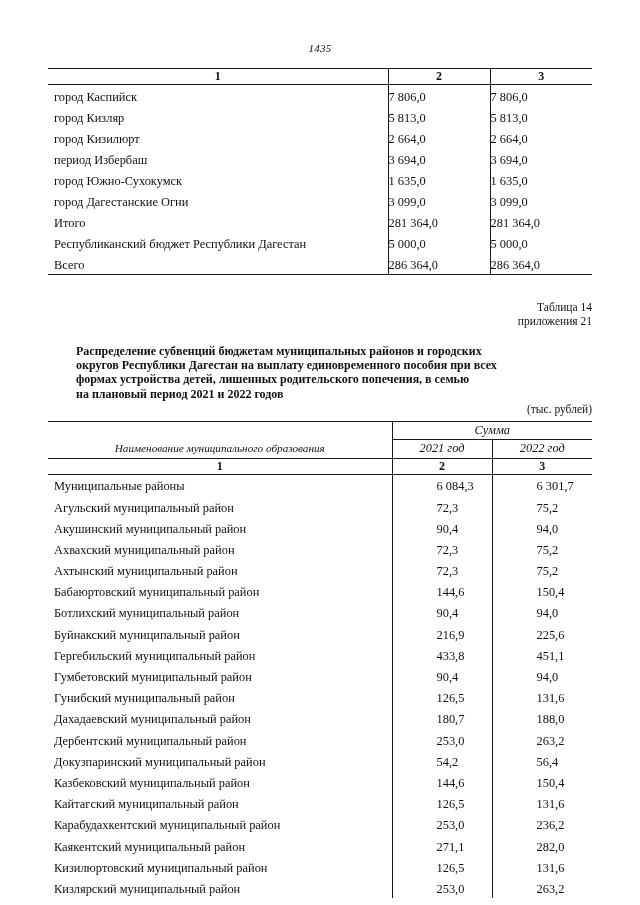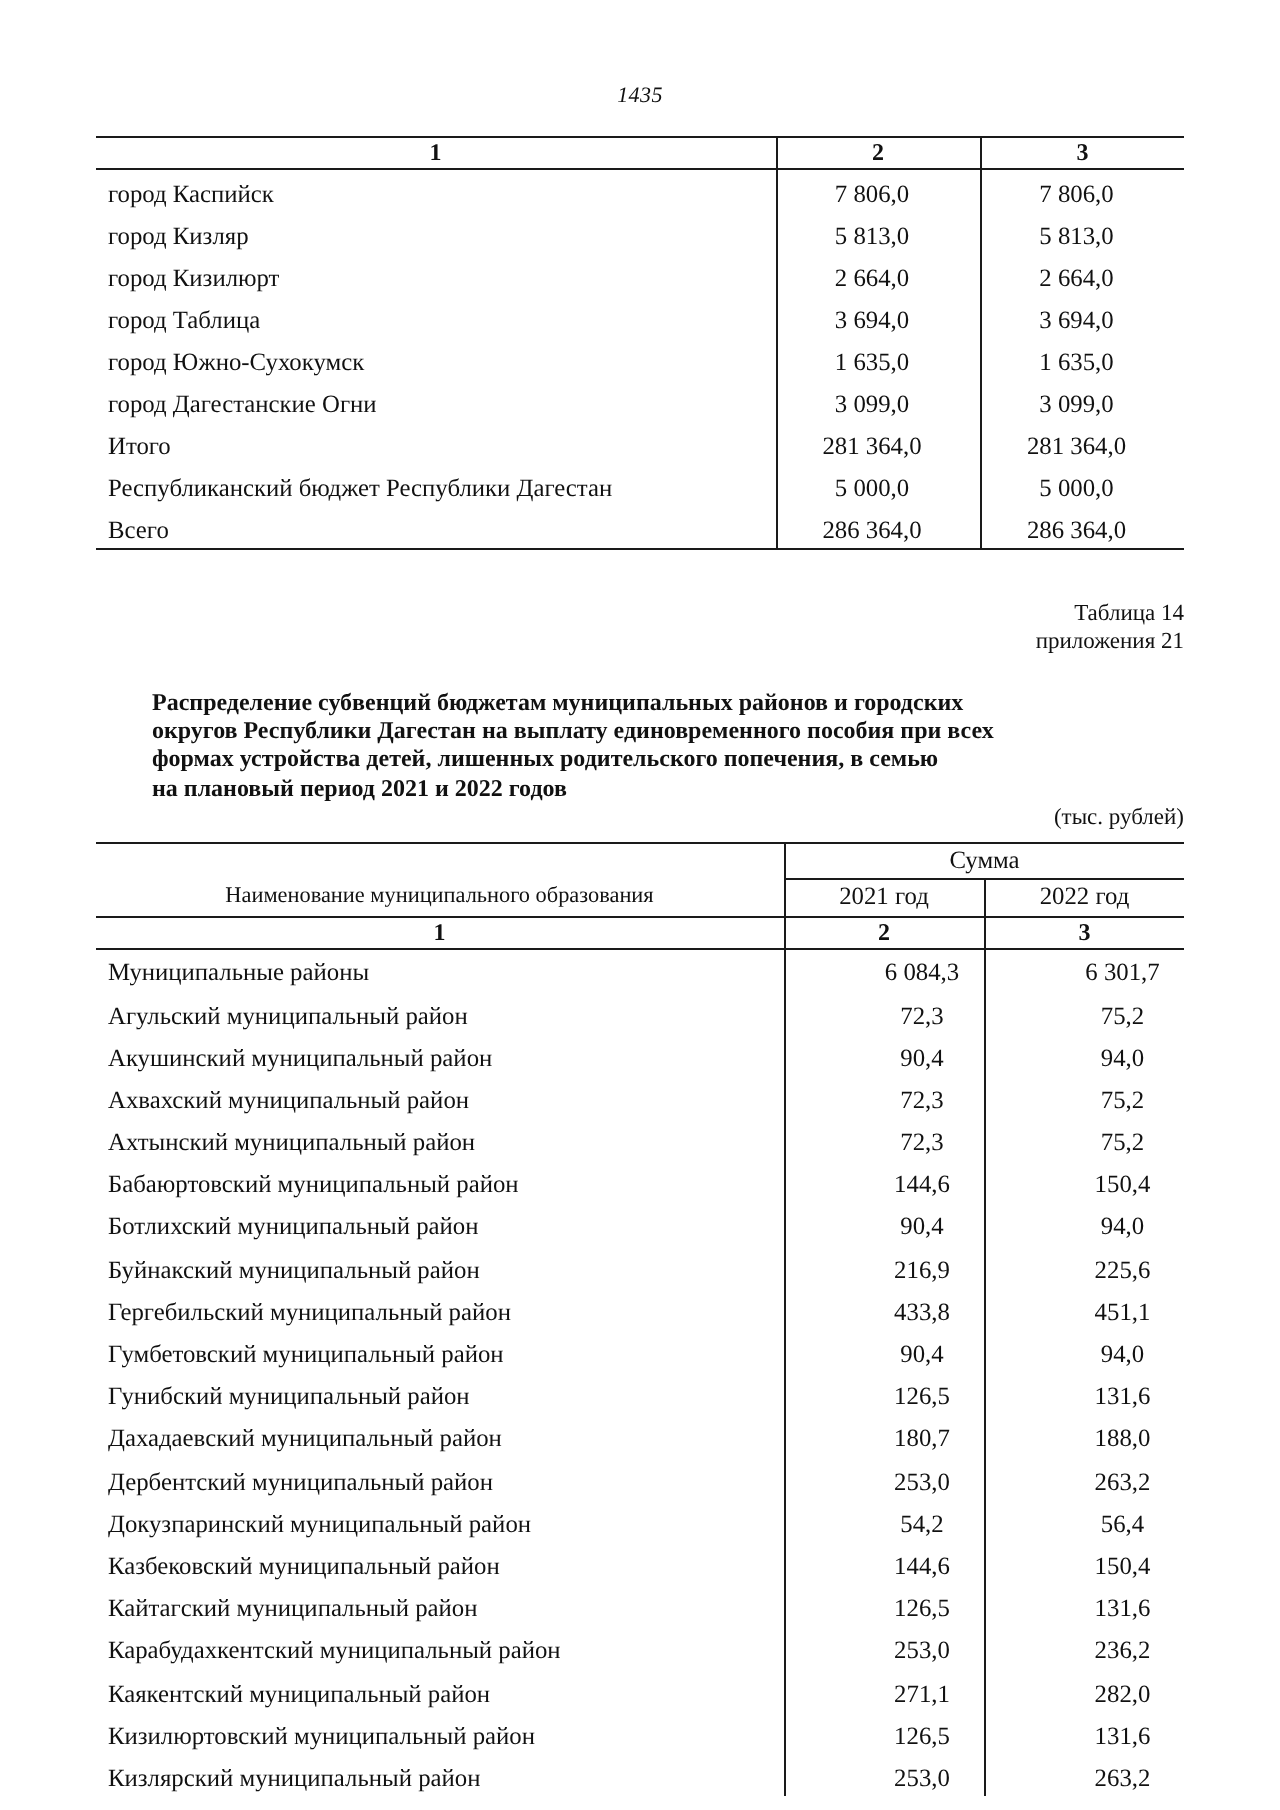--- a/index.html
+++ b/index.html
@@ -43,21 +43,21 @@
     font-weight: normal;
     font-size: 12.4px;
     line-height: 1.0;
     padding: 2px 0 3px 0;
     vertical-align: bottom;
   }
   .rule-top td { border-top: 1.1px solid #1a1a1a; }
   .rule-bot td { border-bottom: 1.1px solid #1a1a1a; }
 
   .c-name   { text-align: left;   padding-left: 6px !important; margin-left: 40px; }
-  .c-num    { text-align: center;  padding-right: 6px !important; }
+  .c-num    { text-align: left;  padding-right: 6px !important; }
   .c-center { text-align: center; }
   .bold     { font-weight: bold; }
 
   
   .vsep-l { border-left: 1.1px solid #1a1a1a; }
 
   
   .table-top { margin-top: 14px; }
   .table-top col.n { width: 340px; }
   .table-top col.v { width: 102px; }
@@ -93,20 +93,21 @@
   .table-main { margin-top: 6px; }
   .table-main col.n { width: 344px; }
   .table-main col.v { width: 100px; }
   .table-main th {
     font-weight: bold;
     font-size: 11.4px;
     text-align: center;
     padding: 3px 2px;
     vertical-align: middle;
     line-height: 1.1;
+    font-style: italic;
   }
   .table-main th.name-head {
     font-size: 11.2px;
   }
   .table-main .numhdr td {
     font-weight: bold;
     font-size: 12px;
     text-align: center;
     padding: 1px 0 2px 0;
   }
@@ -149,21 +150,21 @@
           <td class="c-name">город Кизляр</td>
           <td class="c-num vsep-l">5 813,0</td>
           <td class="c-num vsep-l">5 813,0</td>
         </tr>
         <tr>
           <td class="c-name">город Кизилюрт</td>
           <td class="c-num vsep-l">2 664,0</td>
           <td class="c-num vsep-l">2 664,0</td>
         </tr>
         <tr>
-          <td class="c-name">город Таблица</td>
+          <td class="c-name">период Избербаш</td>
           <td class="c-num vsep-l">3 694,0</td>
           <td class="c-num vsep-l">3 694,0</td>
         </tr>
         <tr>
           <td class="c-name">город Южно-Сухокумск</td>
           <td class="c-num vsep-l">1 635,0</td>
           <td class="c-num vsep-l">1 635,0</td>
         </tr>
         <tr>
           <td class="c-name">город Дагестанские Огни</td>

